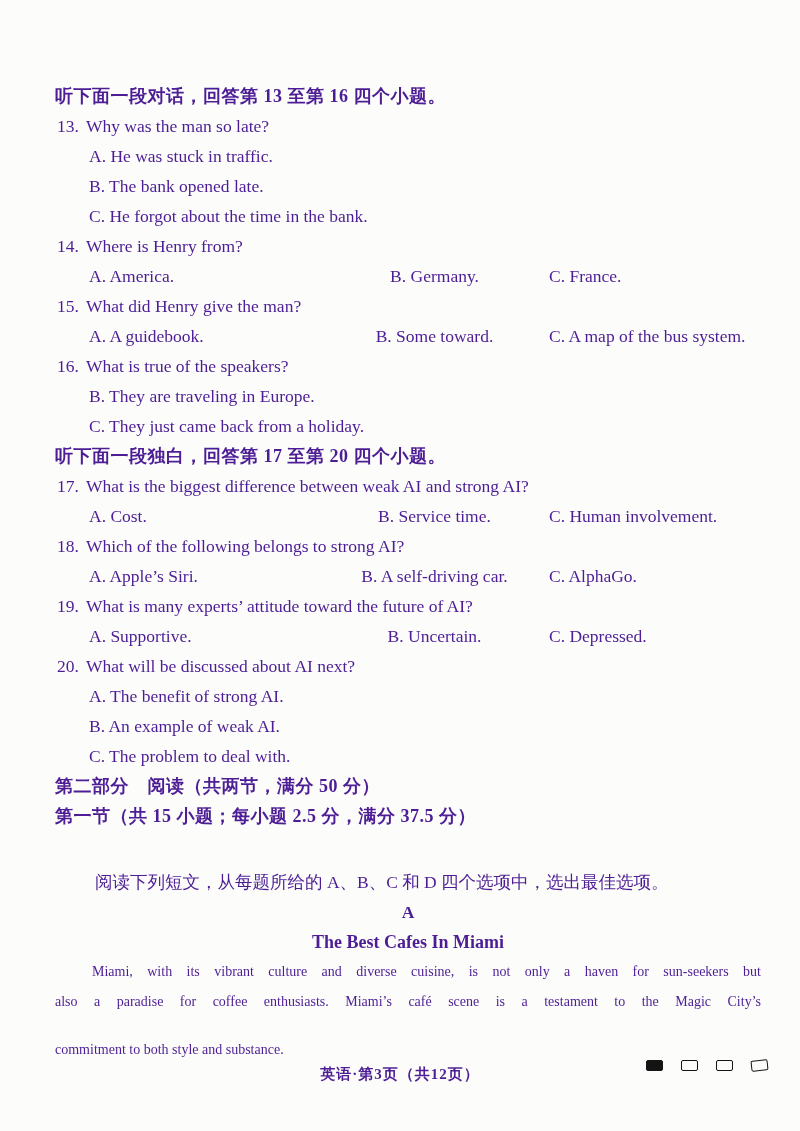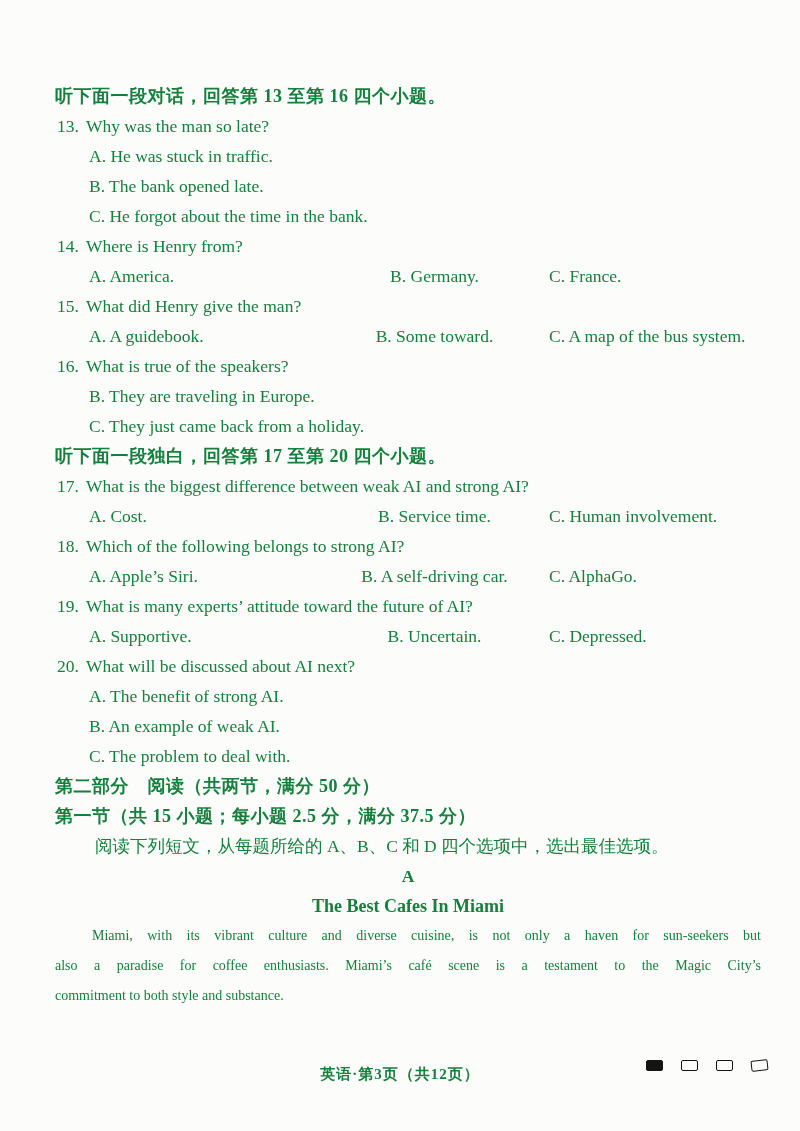--- a/index.html
+++ b/index.html
@@ -2,40 +2,40 @@
 <html><head>
 <meta charset="utf-8">
 <style>
   * { margin:0; padding:0; box-sizing:border-box; }
   html,body { width:800px; height:1131px; }
   body { background:#e9e9e7; }
   .page {
     position:relative; width:800px; height:1131px;
     background:#fcfcfa; overflow:hidden;
     font-family:"Liberation Serif","DejaVu Serif",serif;
-    color:#15803d;
+    color:#4c1d95;
   }
   .content { position:absolute; left:55px; top:81px; width:706px; }
   .line { height:30px; line-height:30px; font-size:17.5px; white-space:nowrap; }
   .zh { font-weight:bold; font-size:18px; letter-spacing:0.5px; }
   .q { padding-left:2px; }
   .qnum { margin-right:7px; }
   .opt { padding-left:34px; }
   .opt-row { display:flex; padding-left:34px; }
   .opt-row .c1 { width:231px; }
   .opt-row .c2 { width:229px;text-align:center; }
   .opt-row .c3 { flex:1; }
   .center { text-align:center; white-space:normal; }
   .bold { font-weight:bold; }
   .para-line {
     height:30px; line-height:30px; font-size:14px;
     text-align:justify; text-align-last:justify;
   }
   .para-line.first { text-indent:37px; }
-  .para-line.last { text-align-last:left; }
+  .para-line.last { text-align-last:left;margin-top:18px; }
   .footer { position:absolute; left:0; top:1051px; width:800px; height:30px; line-height:30px; }
   .footer-label {
     position:absolute; left:0; width:800px; text-align:center;
     font-weight:bold; font-size:15px; letter-spacing:1px;margin-top:8px;
   }
   .marks { position:absolute; right:32px; top:9px; display:flex; gap:18px; }
   .mark { display:inline-block; width:17px; height:11px; border:1.8px solid #141414; border-radius:2px; background:transparent; }
   .mark.filled { background:#141414; }
   .marks .mark:last-child { transform:rotate(-6deg); }
 </style>
@@ -93,21 +93,21 @@
       <span class="c3">C. Depressed.</span>
     </div>
 
     <div class="line q"><span class="qnum">20.</span><span>What will be discussed about AI next?</span></div>
     <div class="line opt">A. The benefit of strong AI.</div>
     <div class="line opt">B. An example of weak AI.</div>
     <div class="line opt">C. The problem to deal with.</div>
 
     <div class="line zh">第二部分　阅读（共两节，满分 50 分）</div>
     <div class="line zh">第一节（共 15 小题；每小题 2.5 分，满分 37.5 分）</div>
-    <div class="line" style="padding-left:40px;">阅读下列短文，从每题所给的 A、B、C 和 D 四个选项中，选出最佳选项。</div>
+    <div class="line" style="padding-left:40px;margin-top:36px;">阅读下列短文，从每题所给的 A、B、C 和 D 四个选项中，选出最佳选项。</div>
 
     <div class="line center bold">A</div>
     <div class="line center bold" style="font-size:18px;">The Best Cafes In Miami</div>
 
     <div class="para-line first">Miami, with its vibrant culture and diverse cuisine, is not only a haven for sun-seekers but</div>
     <div class="para-line">also a paradise for coffee enthusiasts. Miami’s café scene is a testament to the Magic City’s</div>
     <div class="para-line last">commitment to both style and substance.</div>
 
   </div>
 

